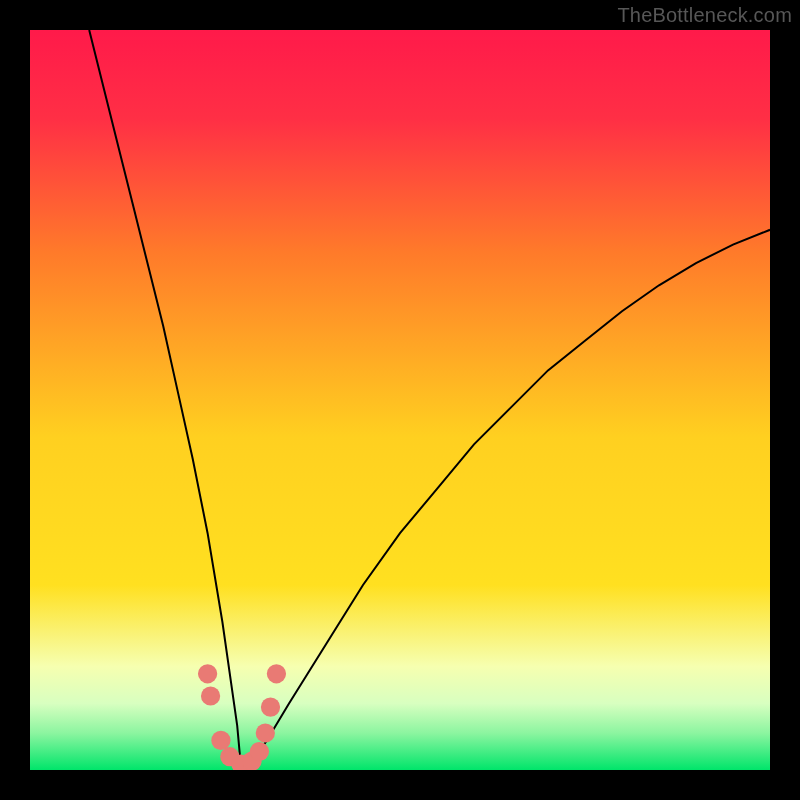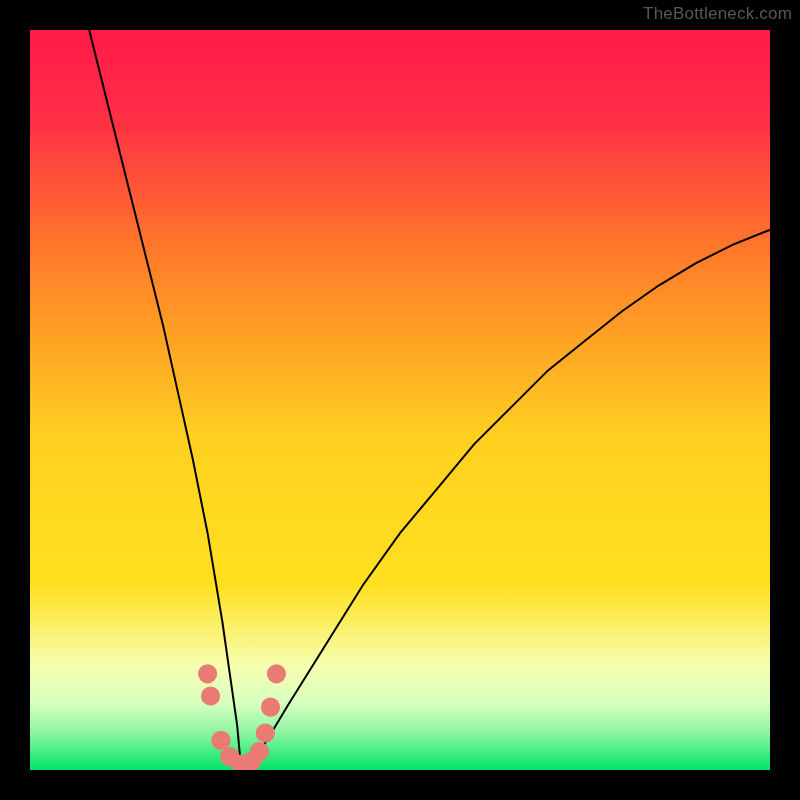--- a/index.html
+++ b/index.html
@@ -22,21 +22,21 @@
     position: absolute;
     inset: 0;
     width: 100%;
     height: 100%;
   }
   .watermark {
     position: absolute;
     top: 4px;
     right: 8px;
     font-family: Arial, Helvetica, sans-serif;
-    font-size: 17px;
+    font-size: 20px;
     font-weight: 500;
     color: #575757;
     letter-spacing: 0.2px;
   }
   svg.curve {
     position: absolute;
     inset: 0;
     width: 100%;
     height: 100%;
     overflow: visible;

